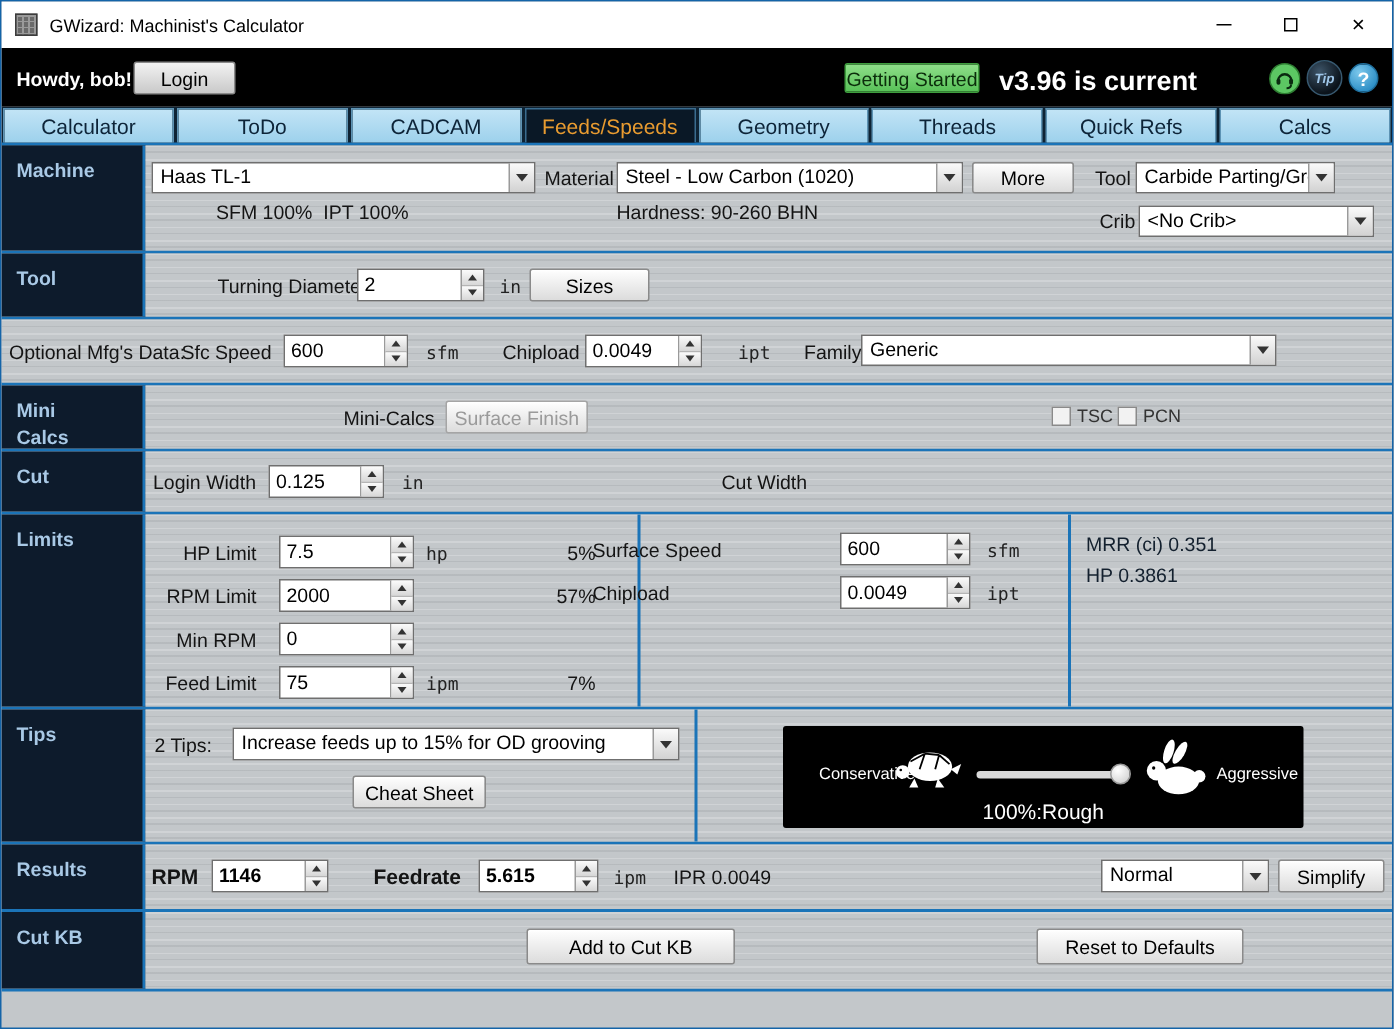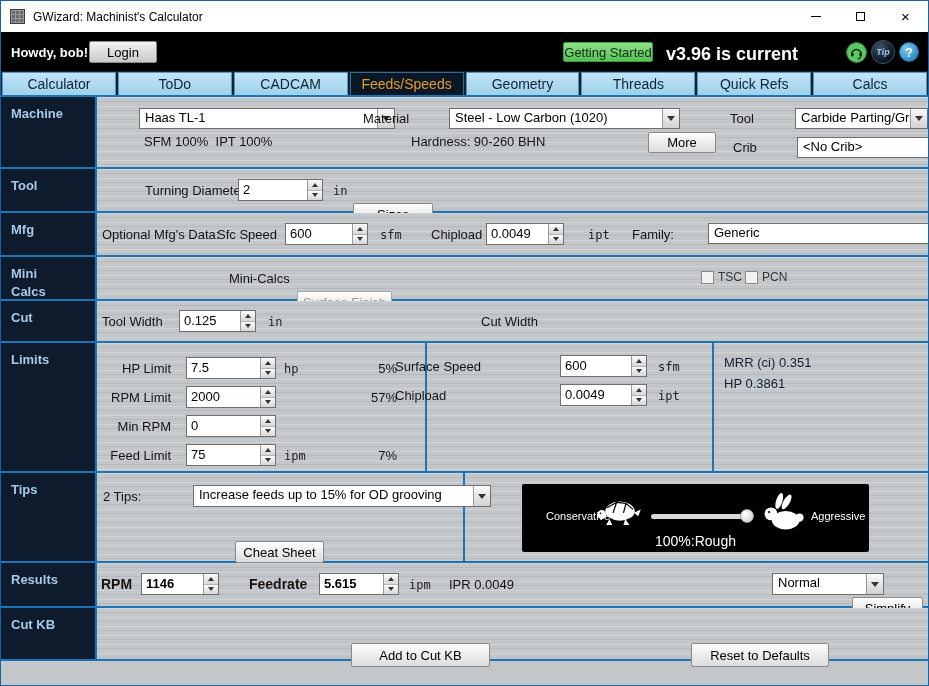--- a/index.html
+++ b/index.html
@@ -64,31 +64,31 @@
   .spin { position:absolute; display:flex; height:22px; background:#fff; border:1px solid #6f6f6f; }
   .spin-val { flex:1; font-size:13px; padding:2px 4px; white-space:nowrap; overflow:hidden; color:#000; }
   .spin-ctrl { width:15px; display:flex; flex-direction:column; border-left:1px solid #9a9a9a; }
   .spin-btn { flex:1; display:flex; align-items:center; justify-content:center;
     background:linear-gradient(#fbfbfb,#d7d7d7); }
   .spin-btn:first-child { border-bottom:1px solid #b5b5b5; }
   .tri-up { width:0; height:0; border-left:3px solid transparent; border-right:3px solid transparent; border-bottom:4px solid #333; }
   .tri-dn { width:0; height:0; border-left:3px solid transparent; border-right:3px solid transparent; border-top:4px solid #333; }
 
   
-  .combo { position:absolute; display:flex; height:21px; background:#fff; border:1px solid #6f6f6f;margin-left:38px; }
+  .combo { position:absolute; display:flex; height:21px; background:#fff; border:1px solid #6f6f6f; }
   .combo-val { flex:1; font-size:13px; padding:1px 5px; white-space:nowrap; overflow:hidden; color:#000; }
   .combo-btn { width:17px; background:linear-gradient(#fafafa,#d2d2d2); border-left:1px solid #9a9a9a;
     display:flex; align-items:center; justify-content:center; }
   .combo-btn .tri-dn { border-left-width:4px; border-right-width:4px; border-top-width:5px; }
 
   
   .pbtn { position:absolute; height:22px; background:linear-gradient(#fefefe,#dcdcdc);
     border:1px solid #8a8a8a; border-radius:2px; font-size:13px; color:#000;
     display:flex; align-items:center; justify-content:center; padding:0 2px;
-    box-shadow:inset 0 1px 0 rgba(255,255,255,.7);margin-top:24px; }
+    box-shadow:inset 0 1px 0 rgba(255,255,255,.7); }
   .pbtn.disabled { color:#9a9a9a; border-color:#a5a5a5; }
 
   
   .cbwrap { position:absolute; display:flex; align-items:center; gap:4px; }
   .cb { width:13px; height:13px; background:#f2f2f2; border:1px solid #8a8a8a; }
   .cb-label { font-size:12px; color:#333; }
 
   
   .lim-row { position:absolute; left:0; right:0; height:22px; }
   .lim-label { position:absolute; left:0; width:74px; text-align:right; top:4px; font-size:13px; color:#141414; }
@@ -208,21 +208,20 @@
               <i class="tri-dn"></i>
             </div>
         </div>
       </div>
       <span class="lab mono" style="left:236px; top:15px;">in</span>
       <div class="pbtn" style="left:256px; top:10px; width:80px;">Sizes</div>
     </div>
   </div>
 
   <div class="row" style="height:44px">
-    <div class="side">Mfg</div>
     <div class="panel">
       <span class="lab" style="left:5px; top:14px;">Optional Mfg's Data:</span>
       <span class="lab" style="left:120px; top:14px;">Sfc Speed</span>
       <div class="spin" style="left:188px; top:10px; width:83px;">
         <div class="spin-val">600</div>
         <div class="spin-ctrl">
           <div class="spin-btn">
               <i class="tri-up"></i>
             </div>
           <div class="spin-btn">
@@ -267,21 +266,21 @@
       <div class="cbwrap" style="left:648px; top:13px;">
         <span class="cb"></span>
         <span class="cb-label">PCN</span>
       </div>
     </div>
   </div>
 
   <div class="row" style="height:42px">
     <div class="side">Cut</div>
     <div class="panel">
-      <span class="lab" style="left:5px; top:13px;">Tool Width</span>
+      <span class="lab" style="left:5px; top:13px;">Login Width</span>
       <div class="spin" style="left:82px; top:9px; width:77px;">
         <div class="spin-val">0.125</div>
         <div class="spin-ctrl">
           <div class="spin-btn">
               <i class="tri-up"></i>
             </div>
           <div class="spin-btn">
               <i class="tri-dn"></i>
             </div>
         </div>

